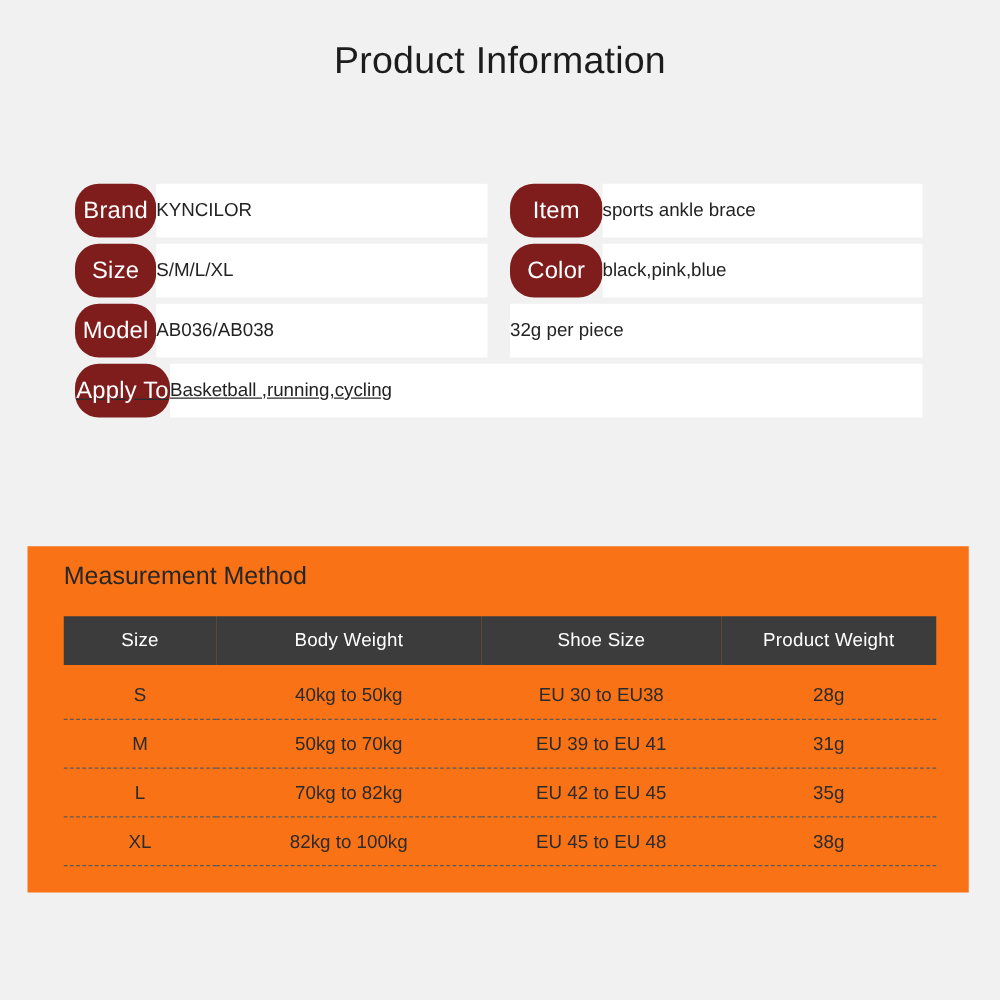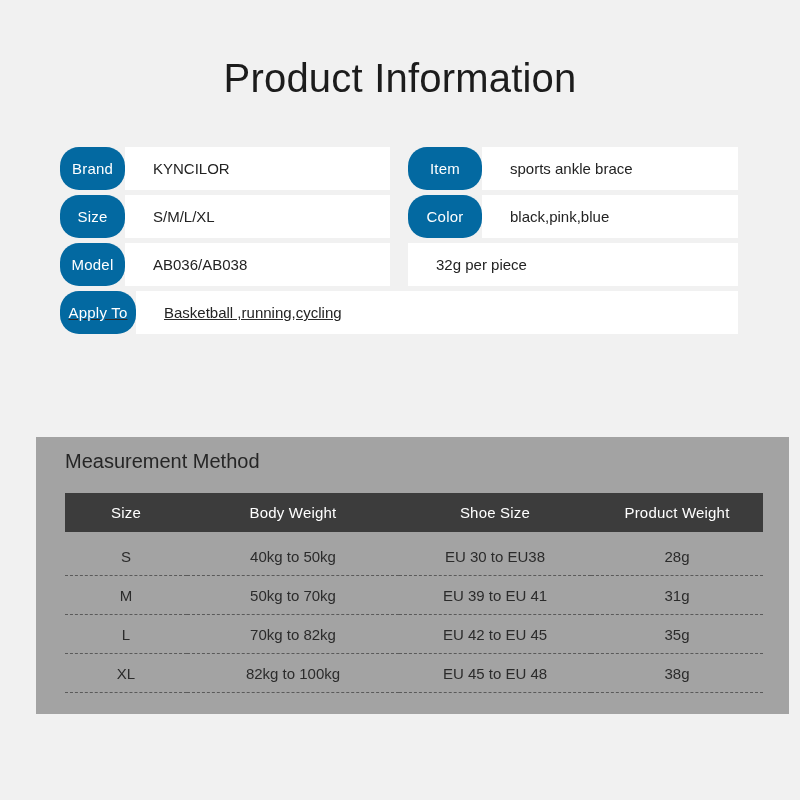--- a/index.html
+++ b/index.html
@@ -16,25 +16,24 @@
     position: relative;
   }
 
   
   .page-title {
     position: absolute;
     top: 32px;
     left: 0;
     width: 800px;
     text-align: center;
-    font-size: 40px;
+    font-size: 30px;
     font-weight: 400;
     color: #1c1c1c;
     letter-spacing: 0.2px;
-    margin-top: 24px;
   }
 
   
   .spec-grid {
     position: absolute;
     left: 60px;
     top: 147px;
     width: 678px;
   }
   .spec-row {
@@ -46,54 +45,54 @@
   .spec-pair {
     display: flex;
     align-items: stretch;
     height: 43px;
   }
   .spec-pair.left  { width: 330px; }
   .spec-pair.right { width: 330px; margin-left: 18px; justify-content: space-between; }
   .spec-pair.full  { width: 678px; text-decoration: underline; }
 
   .spec-label {
-    background: #0369a1;
+    background: #7f1d1d;
     color: #ffffff;
-    font-size: 15px;
+    font-size: 19px;
     display: flex;
     align-items: center;
     justify-content: center;
     flex: 0 0 auto;
     width: 65px;
     box-sizing: border-box;
     letter-spacing: 0.2px;
     border-radius: 19px;
   }
   .spec-label.wide  { width: 76px; }
   .spec-label.rcol  { width: 74px; }
 
   .spec-value {
     background: #ffffff;
     color: #232323;
     font-size: 15px;
     display: flex;
     align-items: center;
     flex: 1 1 auto;
-    padding-left: 28px;
+    padding-left: 0;
     box-sizing: border-box;
   }
 
   
   .measure-card {
     position: absolute;
-    left: 36px;
+    left: 22px;
     top: 437px;
     width: 753px;
     height: 277px;
-    background: #a3a3a3;
+    background: #f97316;
   }
   .measure-title {
     position: absolute;
     left: 29px;
     top: 13px;
     font-size: 20px;
     font-weight: 400;
     color: #262626;
   }
 

